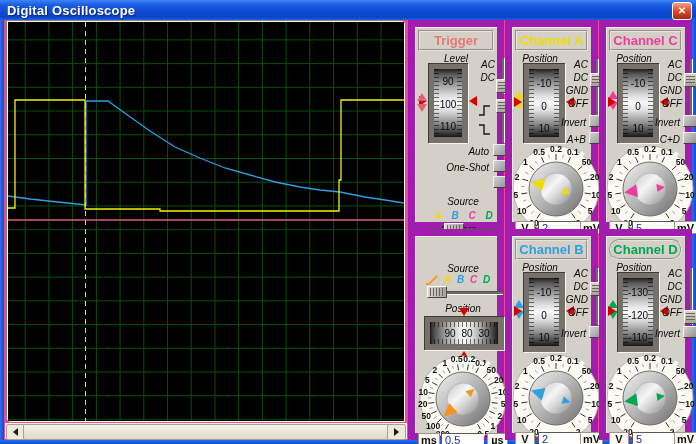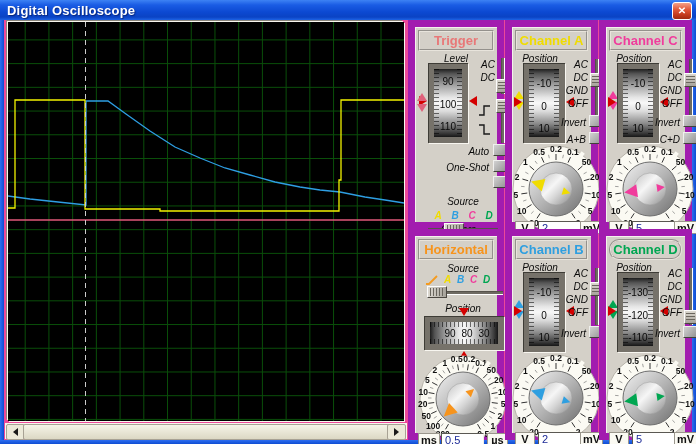--- a/index.html
+++ b/index.html
@@ -342,21 +342,20 @@
         <circle cx="45" cy="45" r="27" fill="url(#kg1)" stroke="#6e6e6e"></circle>
         <circle cx="45" cy="45" r="16" fill="url(#kg2)" stroke="#9a9a9a" stroke-width="0.5"></circle>
         <polygon points="19.25303021271917,48.6185006249617 31.22188995011916,40.372507865660644 33.03114026260001,53.24599275930105" fill="#f03c9c"></polygon>
         <polygon points="59.85402103112355,42.912403485599015 52.488568885031256,47.986860568245824 51.375184077350724,40.064716018313256" fill="#f03c9c"></polygon>
       </svg>
       <div class="vbox" style="left: 26px; top: 194px; width: 43px; height: 13px;">5</div>
       <div class="unit-tab" style="left: 3px; top: 194px; width: 20px; height: 13px;">V</div>
       <div class="unit-tab" style="left: 68px; top: 194px; width: 23px; height: 13px;">mV</div>
     </div>
   <div id="panel-horiz" class="panel" style="left:408px;top:229px;width:96px;height:211px;">
-    <div class="panel-title" style="color: rgb(247, 148, 29);">Horizontal</div>
   <div class="lbl" style="left: 8px; top: 26px; width: 80px; text-align: center;">Source</div>
       <svg width="14" height="12" class="icon-svg" style="left: 10px; top: 38px;">
         <polyline points="1,10 4,10 12,2" fill="none" stroke="#f49b20" stroke-width="1.8"></polyline>
       </svg>
       <div class="lbl" style="left: 26px; top: 37px; width: 13px; text-align: center; font-weight: bold; color: rgb(240, 220, 0);">A</div>
       <div class="lbl" style="left: 39px; top: 37px; width: 13px; text-align: center; font-weight: bold; color: rgb(47, 159, 224);">B</div>
       <div class="lbl" style="left: 52px; top: 37px; width: 13px; text-align: center; font-weight: bold; color: rgb(240, 60, 156);">C</div>
       <div class="lbl" style="left: 65px; top: 37px; width: 13px; text-align: center; font-weight: bold; color: rgb(0, 166, 81);">D</div>
       <div class="hslider" style="left: 11px; top: 50px; width: 78px;">
         <div class="htrack"></div>

